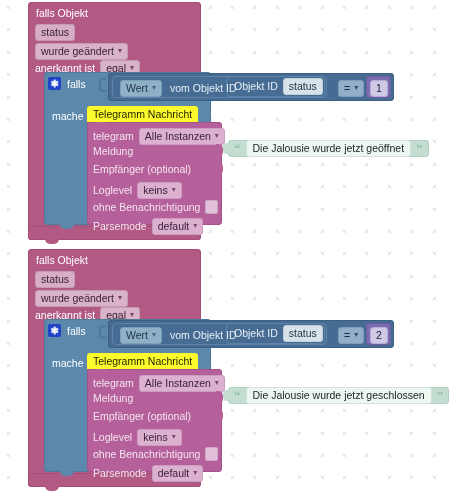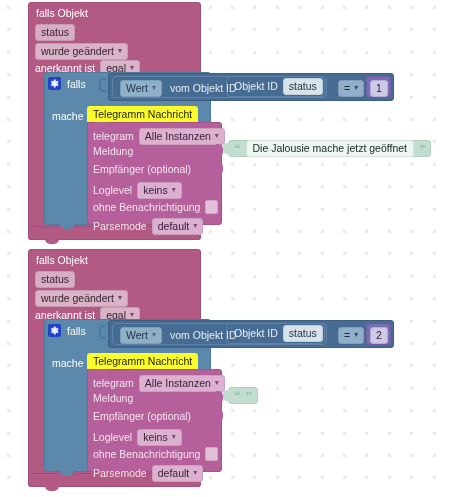--- a/index.html
+++ b/index.html
@@ -700,21 +700,21 @@
 <div class="tg-row" style="left:93px;top:218px;">
   <span class="lbl">Parsemode</span>
   <span class="tg-field">
       <span>default</span>
       <span class="caret">▾</span>
     </span>
 </div>
 
 <div class="txt" style="left:228px;top:140px;">
   <span class="quote">“</span>
-  <span class="txt-field">Die Jalousie mache jetzt geöffnet</span>
+  <span class="txt-field">Die Jalousie wurde jetzt geöffnet</span>
   <span class="quote">”</span>
 </div>
 <div class="blk" style="left:223px;top:143px;width:6px;height:11px;background:#c3ded1;border-radius:4px 0 0 4px;"></div>
 
 <div class="blk evt" style="left:28px;top:249px;width:173px;height:238px;"></div>
 <div class="blk evt" style="left:28px;top:473px;width:173px;height:14px;border-radius:0 0 4px 4px;"></div>
 <div class="blk" style="left:45px;top:486px;width:14px;height:5px;background:#b35a84;border-radius:0 0 6px 6px;"></div>
 
 <div class="lbl blk" style="left:36px;top:255px;">falls Objekt</div>
 <div class="blk" style="left:35px;top:269px;">
@@ -798,15 +798,16 @@
 <div class="tg-row" style="left:93px;top:465px;">
   <span class="lbl">Parsemode</span>
   <span class="tg-field">
       <span>default</span>
       <span class="caret">▾</span>
     </span>
 </div>
 
 <div class="txt" style="left:228px;top:387px;">
   <span class="quote">“</span>
+  <span class="txt-field">Die Jalousie wurde jetzt geschlossen</span>
   <span class="quote">”</span>
 </div>
 <div class="blk" style="left:223px;top:390px;width:6px;height:11px;background:#c3ded1;border-radius:4px 0 0 4px;"></div>
 
 </body></html>

